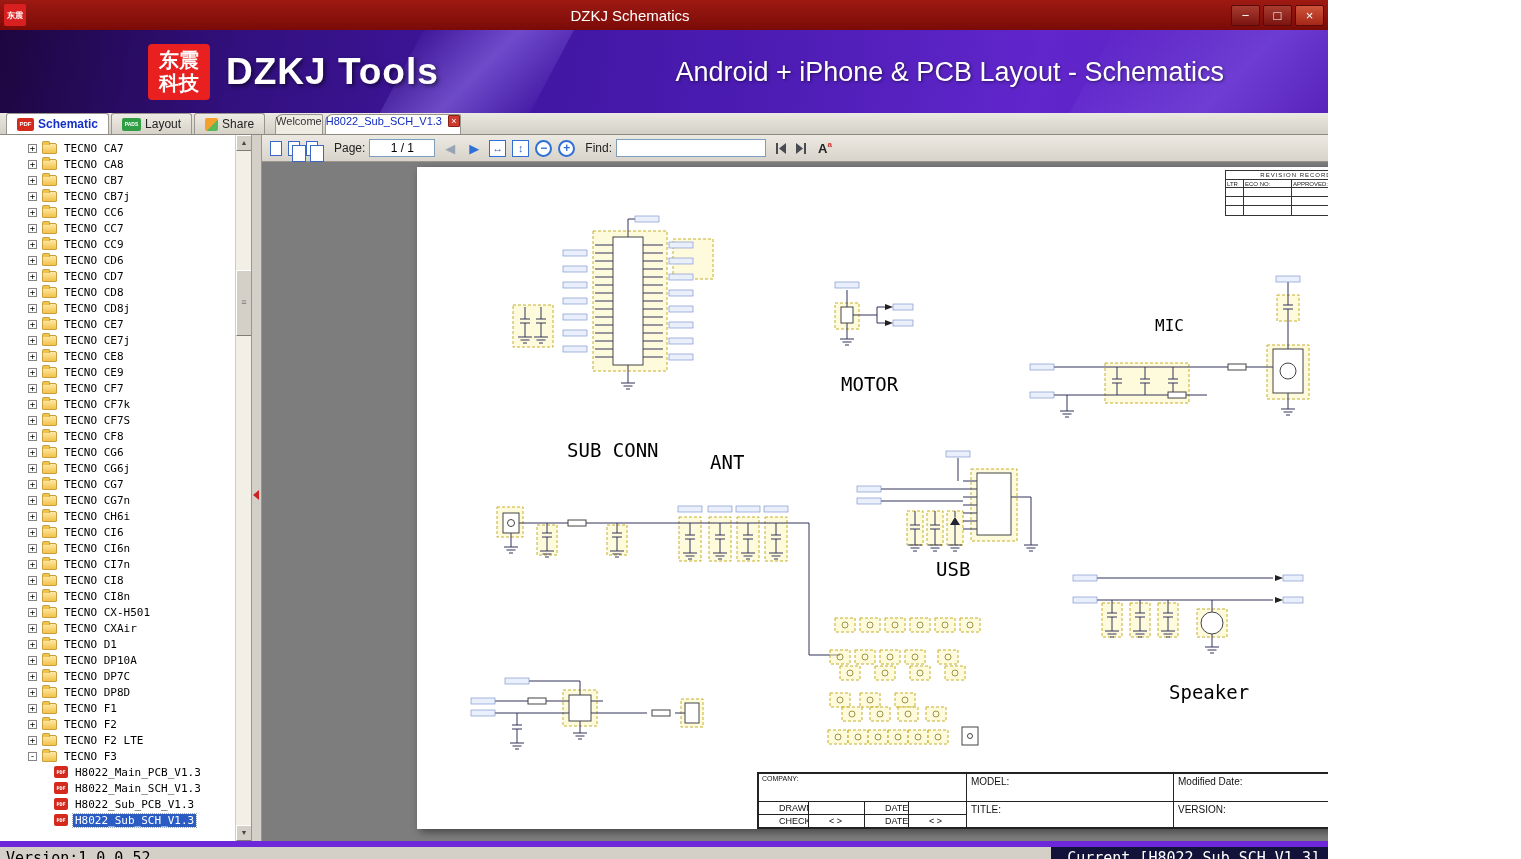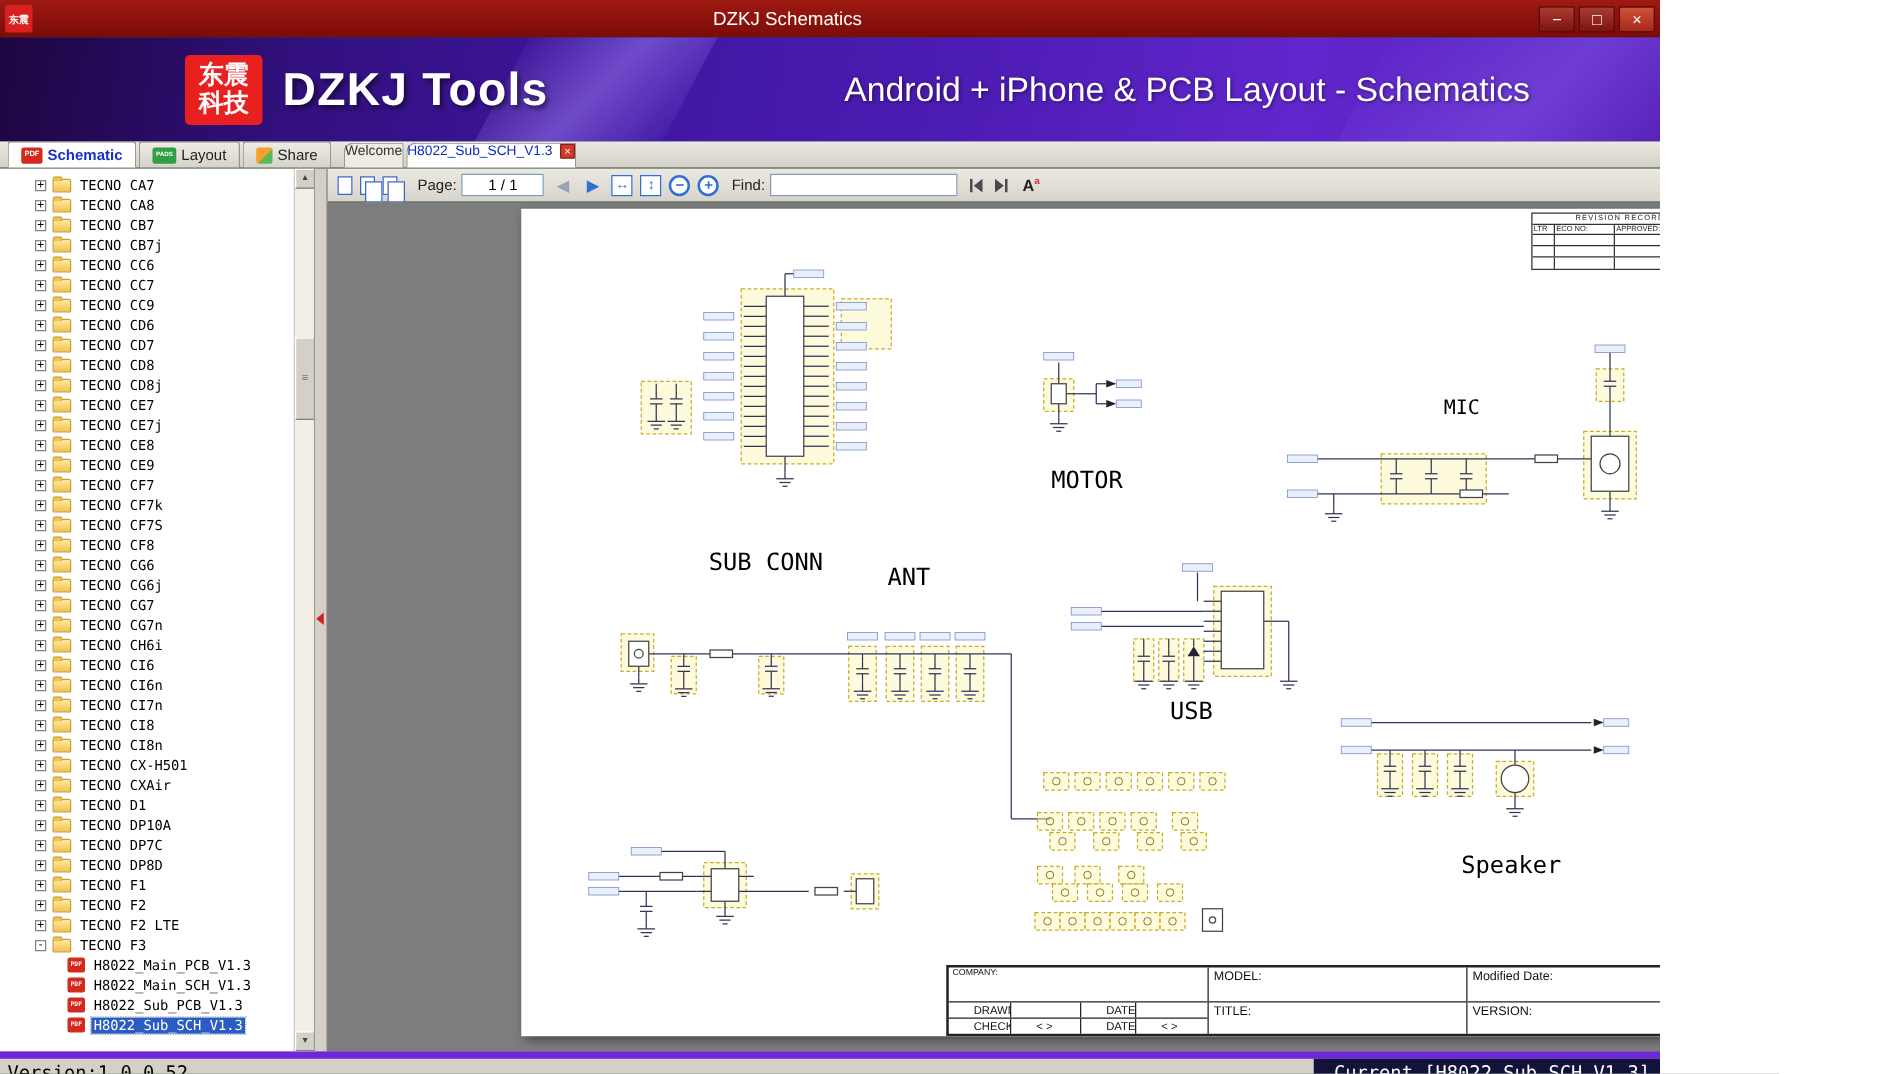--- a/index.html
+++ b/index.html
@@ -1,17 +1,17 @@
 <!DOCTYPE html>
 <html><head>
 <meta charset="utf-8">
 <style>
   * { margin:0; padding:0; box-sizing:border-box; }
   html,body { width:1521px; height:859px; overflow:hidden; font-family:"Liberation Sans",sans-serif; }
-  .window { width:1328px; height:859px; display:flex; flex-direction:column; background:#14532d; }
+  .window { width:1328px; height:859px; display:flex; flex-direction:column; background:#d946ef; }
 
   
   .titlebar { height:30px; background:linear-gradient(#9e1a12,#7a0b08); display:flex; align-items:center; color:#fff; flex:none; }
   .tb-appicon { width:22px; height:22px; margin:0 6px 0 4px; background:#d92020; border-radius:2px; color:#fff; font-size:8px; font-weight:bold; display:flex; align-items:center; justify-content:center; flex:none; }
   .win-title { flex:1; text-align:center; font-size:15px; }
   .winbtns { display:flex; margin-right:4px; }
   .winbtn { width:29px; height:21px; margin-left:3px; border:1px solid #5a0a0a; border-radius:2px; background:linear-gradient(#a83c30,#7c1410); color:#fff; font-size:13px; line-height:19px; text-align:center; cursor:default; }
   .winbtn.close { background:linear-gradient(#d0533a,#a52818); }
   .winbtn.min::before { content:"−"; } .winbtn.max::before { content:"□"; } .winbtn.close::before { content:"×"; }
 

